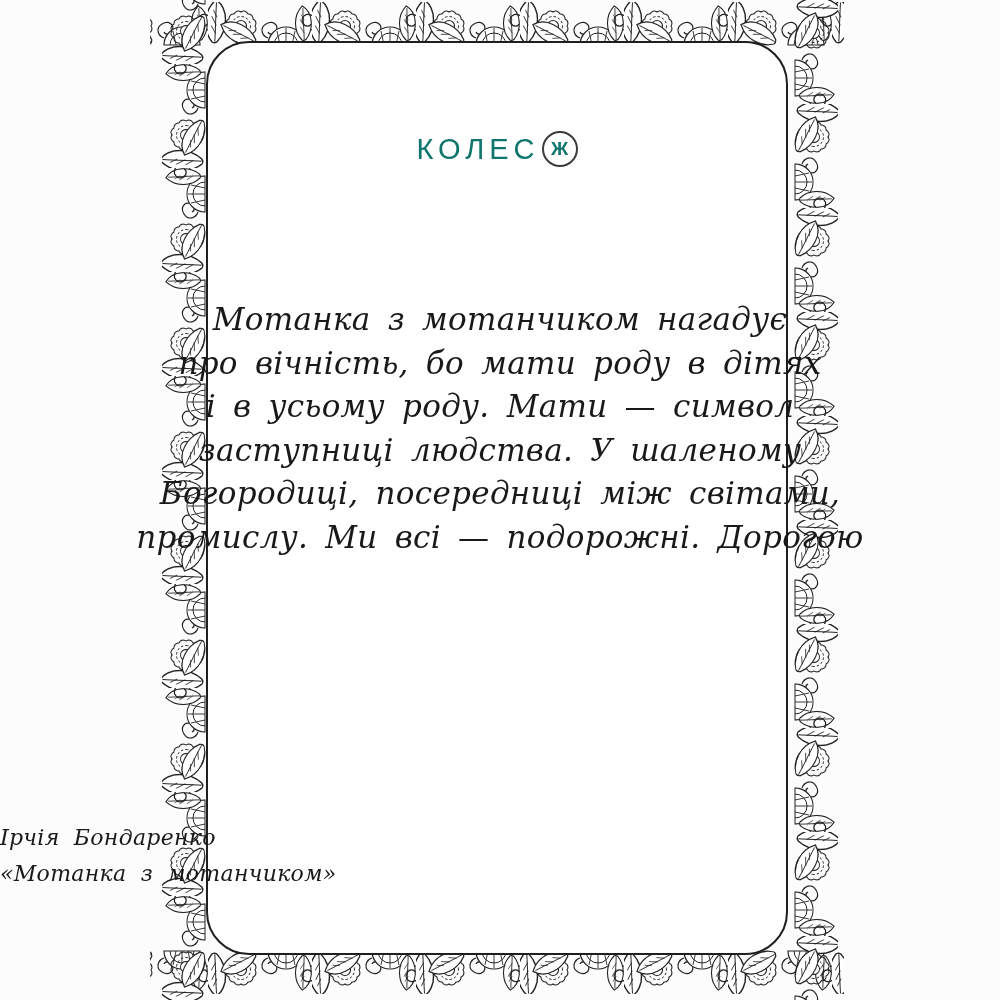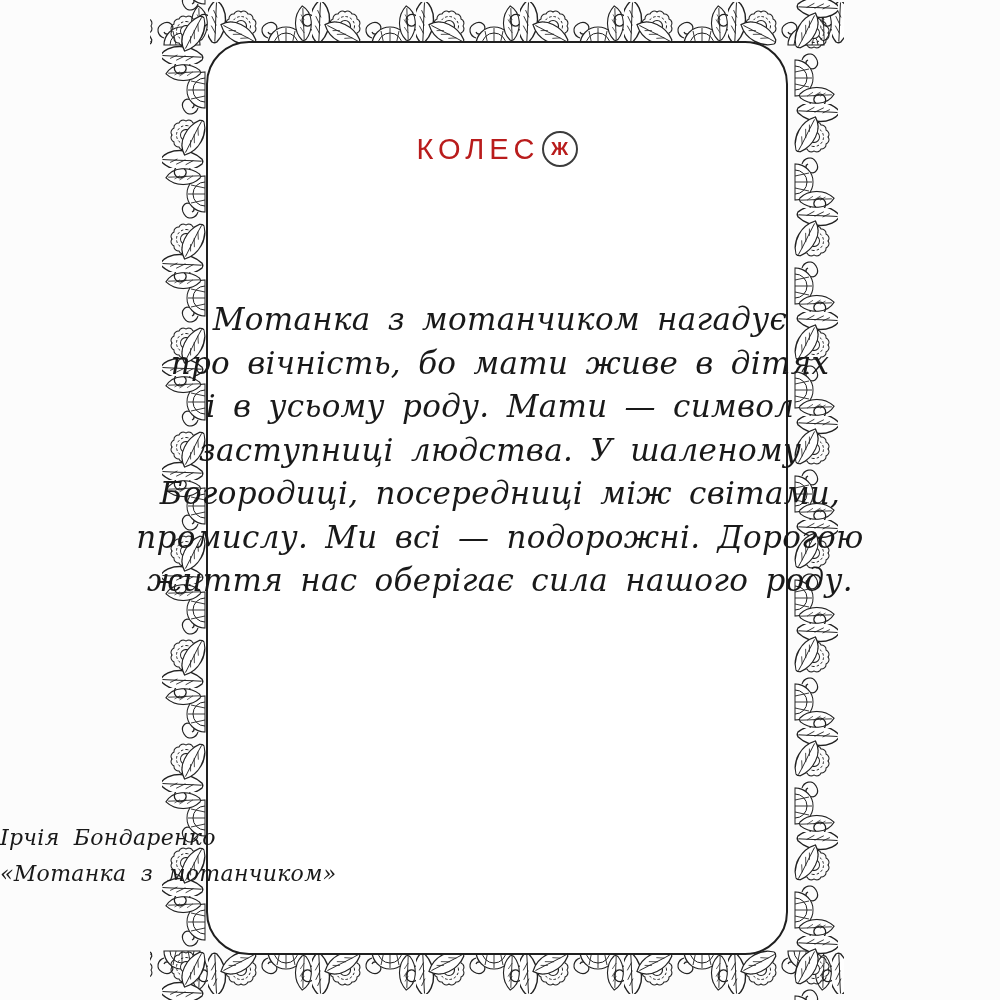--- a/index.html
+++ b/index.html
@@ -9,21 +9,21 @@
     font-family:"DejaVu Serif", serif;
   }
   #frame-svg{position:absolute;left:0;top:0;z-index:0;}
   .layer{position:absolute;z-index:2;left:0;width:1000px;}
 
   
   .logo{
     top:126px;height:46px;
     display:flex;align-items:center;justify-content:center;
     font-family:"Liberation Sans", sans-serif;
-    font-weight:400;color:#b91c1c;
+    font-weight:400;color:#0f766e;
     font-size:29px;letter-spacing:5px;
   }
   .logo .circle{
     display:inline-flex;align-items:center;justify-content:center;
     width:36px;height:36px;border:2.5px solid #3c3c3c;border-radius:50%;
     font-size:19px;font-weight:700;letter-spacing:0;
     margin:0 6px 0 2px;box-sizing:border-box;
   }
 
   
@@ -100,24 +100,23 @@
 
 <div class="layer logo">
   <span>КОЛЕС</span>
   <span class="circle">
     <span>Ж</span>
   </span>
 </div>
 
 <div class="layer quote">
   <div>Мотанка з мотанчиком нагадує</div>
-  <div>про вічність, бо мати живе в дітях</div>
+  <div>про вічність, бо мати роду в дітях</div>
   <div>і в усьому роду. Мати — символ</div>
   <div>заступниці людства. У шаленому</div>
   <div>Богородиці, посередниці між світами,</div>
   <div>промислу. Ми всі — подорожні. Дорогою</div>
-  <div>життя нас оберігає сила нашого роду.</div>
 </div>
 
 <div class="layer attribution">
   <div>Ірчія Бондаренко</div>
   <div>«Мотанка з мотанчиком»</div>
 </div>
 
 </body></html>

